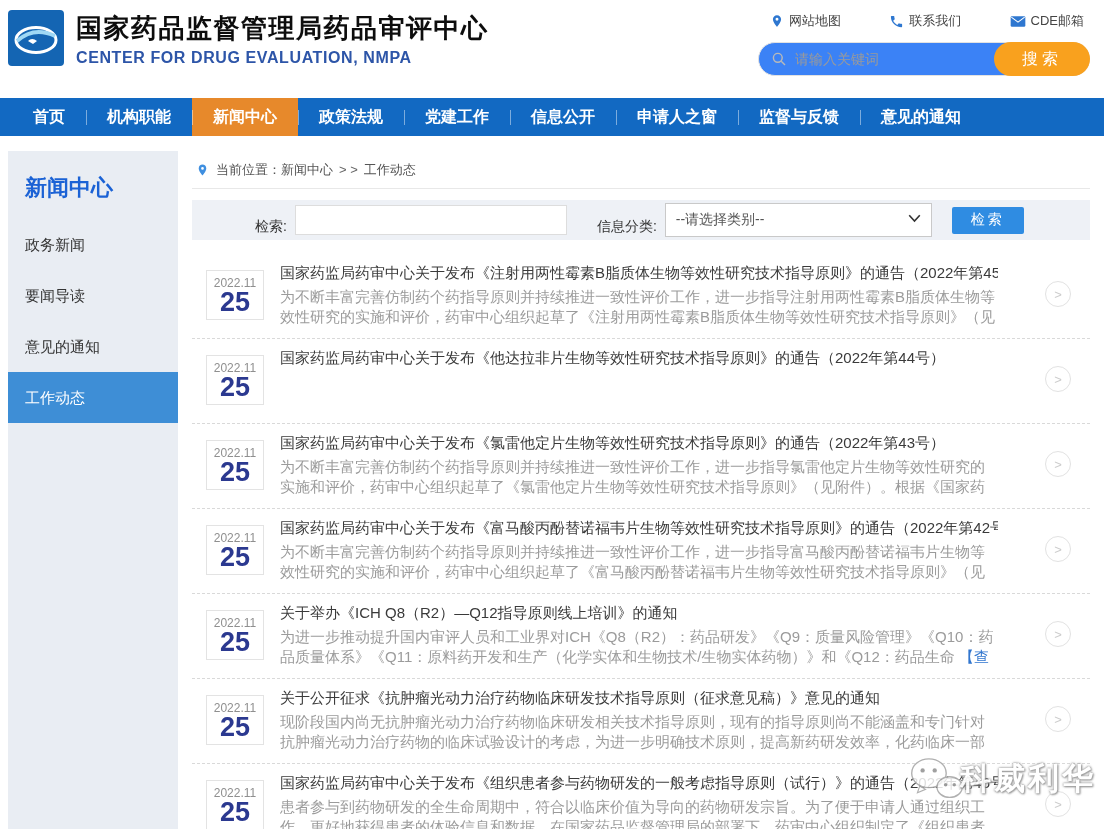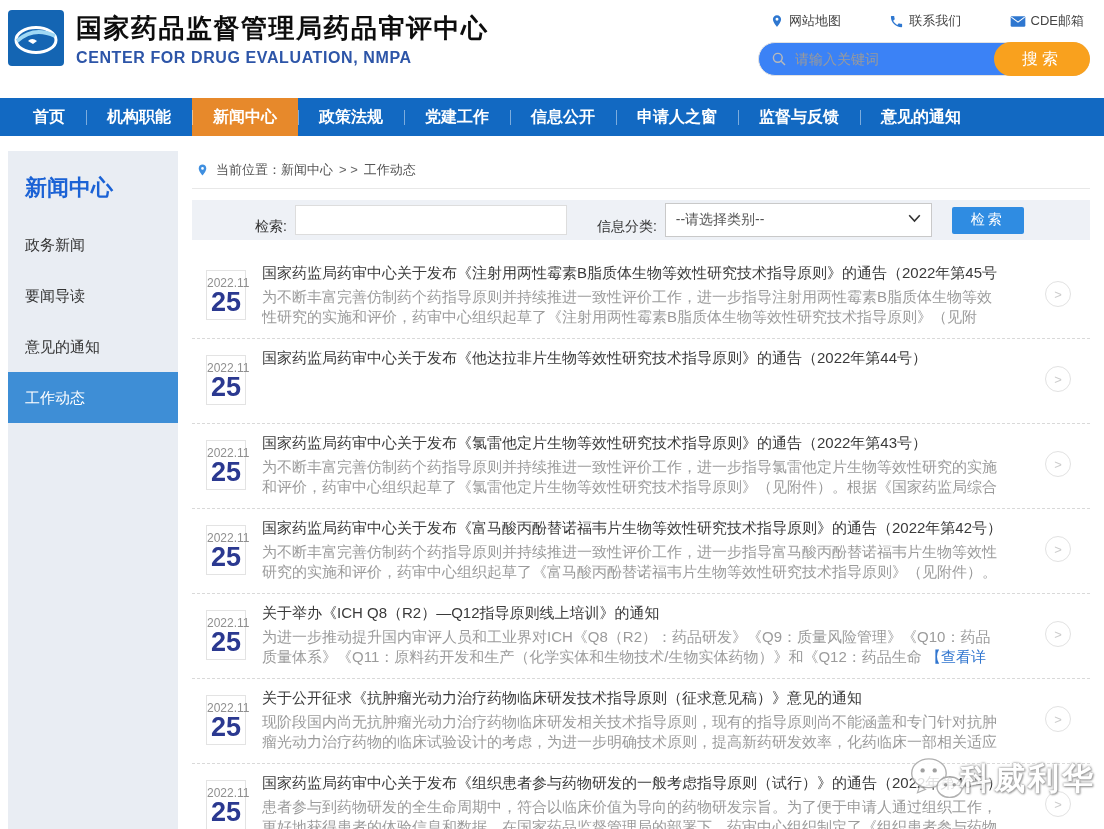--- a/index.html
+++ b/index.html
@@ -58,21 +58,21 @@
   .cat-select { width: 267px; height: 30px; border: 1px solid #c9c9c9; background: #fff;
     margin-left: 8px; display: flex; align-items: center; padding: 16px 10px; font-size: 14px;
     color: #555; cursor: pointer; position: relative; }
   .cat-select svg { position: absolute; right: 10px; top: 10px; }
   .f-btn { width: 72px; height: 27px; margin-left: 20px; border: 0; border-radius: 2px;
     background: #2f8ce2; color: #fff; font-size: 14px; letter-spacing: 3px; font-family: inherit; cursor: pointer; }
   
   .news-list { margin-top: 14px; }
   .news-item { position: relative; height: 85px; padding: 7px 92px 0 14px; display: flex;
     border-bottom: 1px dashed #d9d9d9; }
-  .date-box { width: 40px; height: 50px; margin-top: 9px; border: 1px solid #e3e3e3;
+  .date-box { width: 58px; height: 50px; margin-top: 9px; border: 1px solid #e3e3e3;
     background: #fff; text-align: center; flex: none; }
   .date-month { font-size: 12px; color: #8f8f8f; margin-top: 5px; }
   .date-day { font-size: 27px; font-weight: bold; color: #2b3990; line-height: 24px; }
   .item-text { margin-left: 16px; flex: 1; overflow: hidden; }
   .item-title { font-size: 15px; color: #3a3a3a; line-height: 23px; white-space: nowrap;
     overflow: hidden; cursor: pointer; }
   .item-summary { margin-top: 3px; font-size: 15px; color: #9b9b9b; line-height: 20px;
     max-height: 40px; overflow: hidden; }
   .detail-link { color: #3176cf; cursor: pointer; }
   .item-arrow { position: absolute; right: 19px; top: 27px; width: 26px; height: 26px;

